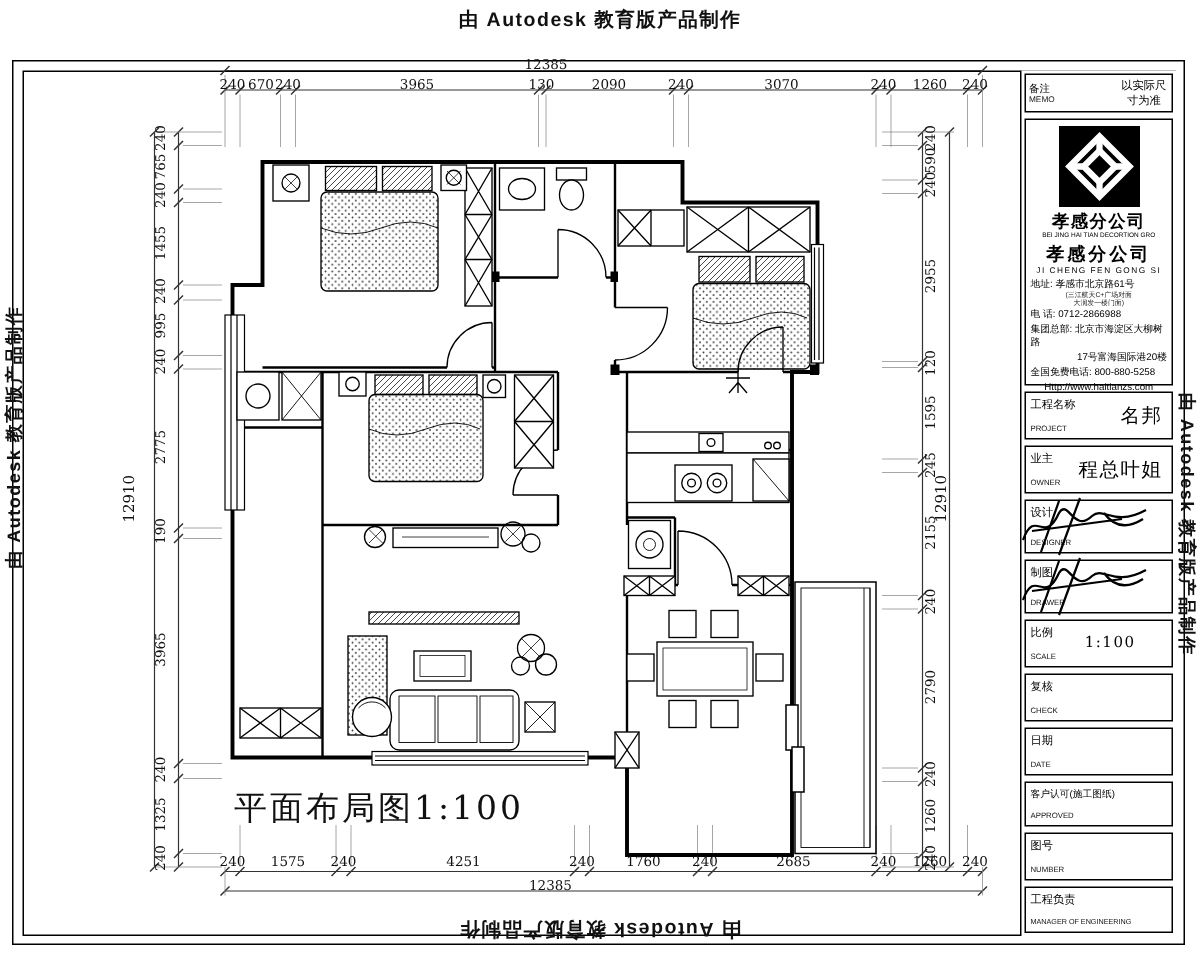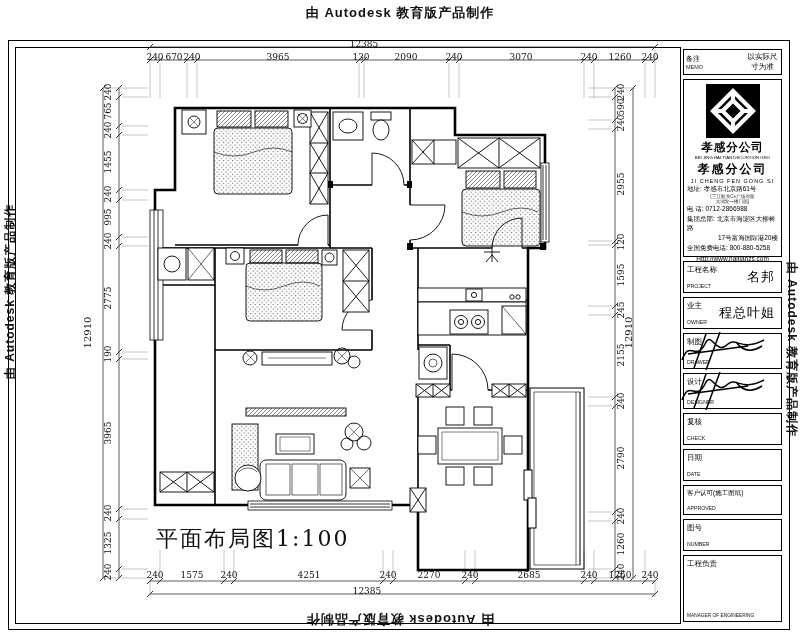--- a/index.html
+++ b/index.html
@@ -259,21 +259,21 @@
 <span class="dim" style="left:589px;top:52px">240</span>
 <span class="dim" style="left:620px;top:52px">1260</span>
 <span class="dim" style="left:650px;top:52px">240</span>
 
 <span class="dim" style="left:367px;top:586px">12385</span>
 <span class="dim" style="left:155px;top:570px">240</span>
 <span class="dim" style="left:192px;top:570px">1575</span>
 <span class="dim" style="left:229px;top:570px">240</span>
 <span class="dim" style="left:309px;top:570px">4251</span>
 <span class="dim" style="left:388px;top:570px">240</span>
-<span class="dim" style="left:429px;top:570px">2270</span>
+<span class="dim" style="left:429px;top:570px">1760</span>
 <span class="dim" style="left:470px;top:570px">240</span>
 <span class="dim" style="left:529px;top:570px">2685</span>
 <span class="dim" style="left:589px;top:570px">240</span>
 <span class="dim" style="left:620px;top:570px">1260</span>
 <span class="dim" style="left:650px;top:570px">240</span>
 
 <span class="dim vert big-dim" style="left:87px;top:327px">12910</span>
 <span class="dim vert" style="left:108px;top:87px">240</span>
 <span class="dim vert" style="left:108px;top:106px">765</span>
 <span class="dim vert" style="left:108px;top:125px">240</span>
@@ -341,32 +341,37 @@
     <div class="cn">工程名称</div>
     <div class="en">PROJECT</div>
     <div class="val">名邦</div>
   </div>
   <div class="tbox row r-std">
     <div class="cn">业主</div>
     <div class="en">OWNER</div>
     <div class="val">程总叶姐</div>
   </div>
   <div class="tbox row r-sig">
+    <div class="cn">设计</div>
+    <div class="en">DESIGNER</div>
+    <svg class="sig" width="110" height="42" viewBox="0 0 110 42">
+      <path d="M14,30 C22,8 28,34 38,12 C44,2 48,26 60,14 C68,7 74,22 96,10 M20,24 L80,16 M38,4 L26,38 M52,2 L38,40 M68,12 q10,14 26,4" stroke="#000" fill="none" stroke-width="1.5"></path>
+    </svg>
+  </div>
+  <div class="tbox row r-sig">
     <div class="cn">制图</div>
     <div class="en">DRAWER</div>
     <svg class="sig" width="110" height="42" viewBox="0 0 110 42">
       <path d="M14,30 C22,8 28,34 38,12 C44,2 48,26 60,14 C68,7 74,22 96,10 M20,24 L80,16 M38,4 L26,38 M52,2 L38,40 M68,12 q10,14 26,4" stroke="#000" fill="none" stroke-width="1.5"></path>
     </svg>
   </div>
-  <div class="tbox row r-sig">
-    <div class="cn">设计</div>
-    <div class="en">DESIGNER</div>
-    <svg class="sig" width="110" height="42" viewBox="0 0 110 42">
-      <path d="M14,30 C22,8 28,34 38,12 C44,2 48,26 60,14 C68,7 74,22 96,10 M20,24 L80,16 M38,4 L26,38 M52,2 L38,40 M68,12 q10,14 26,4" stroke="#000" fill="none" stroke-width="1.5"></path>
-    </svg>
+  <div class="tbox row r-std">
+    <div class="cn">比例</div>
+    <div class="en">SCALE</div>
+    <div class="val small" style="right:24px">1:100</div>
   </div>
   <div class="tbox row r-std">
     <div class="cn">复核</div>
     <div class="en">CHECK</div>
     <div class="val small"></div>
   </div>
   <div class="tbox row r-std">
     <div class="cn">日期</div>
     <div class="en">DATE</div>
     <div class="val small"></div>

